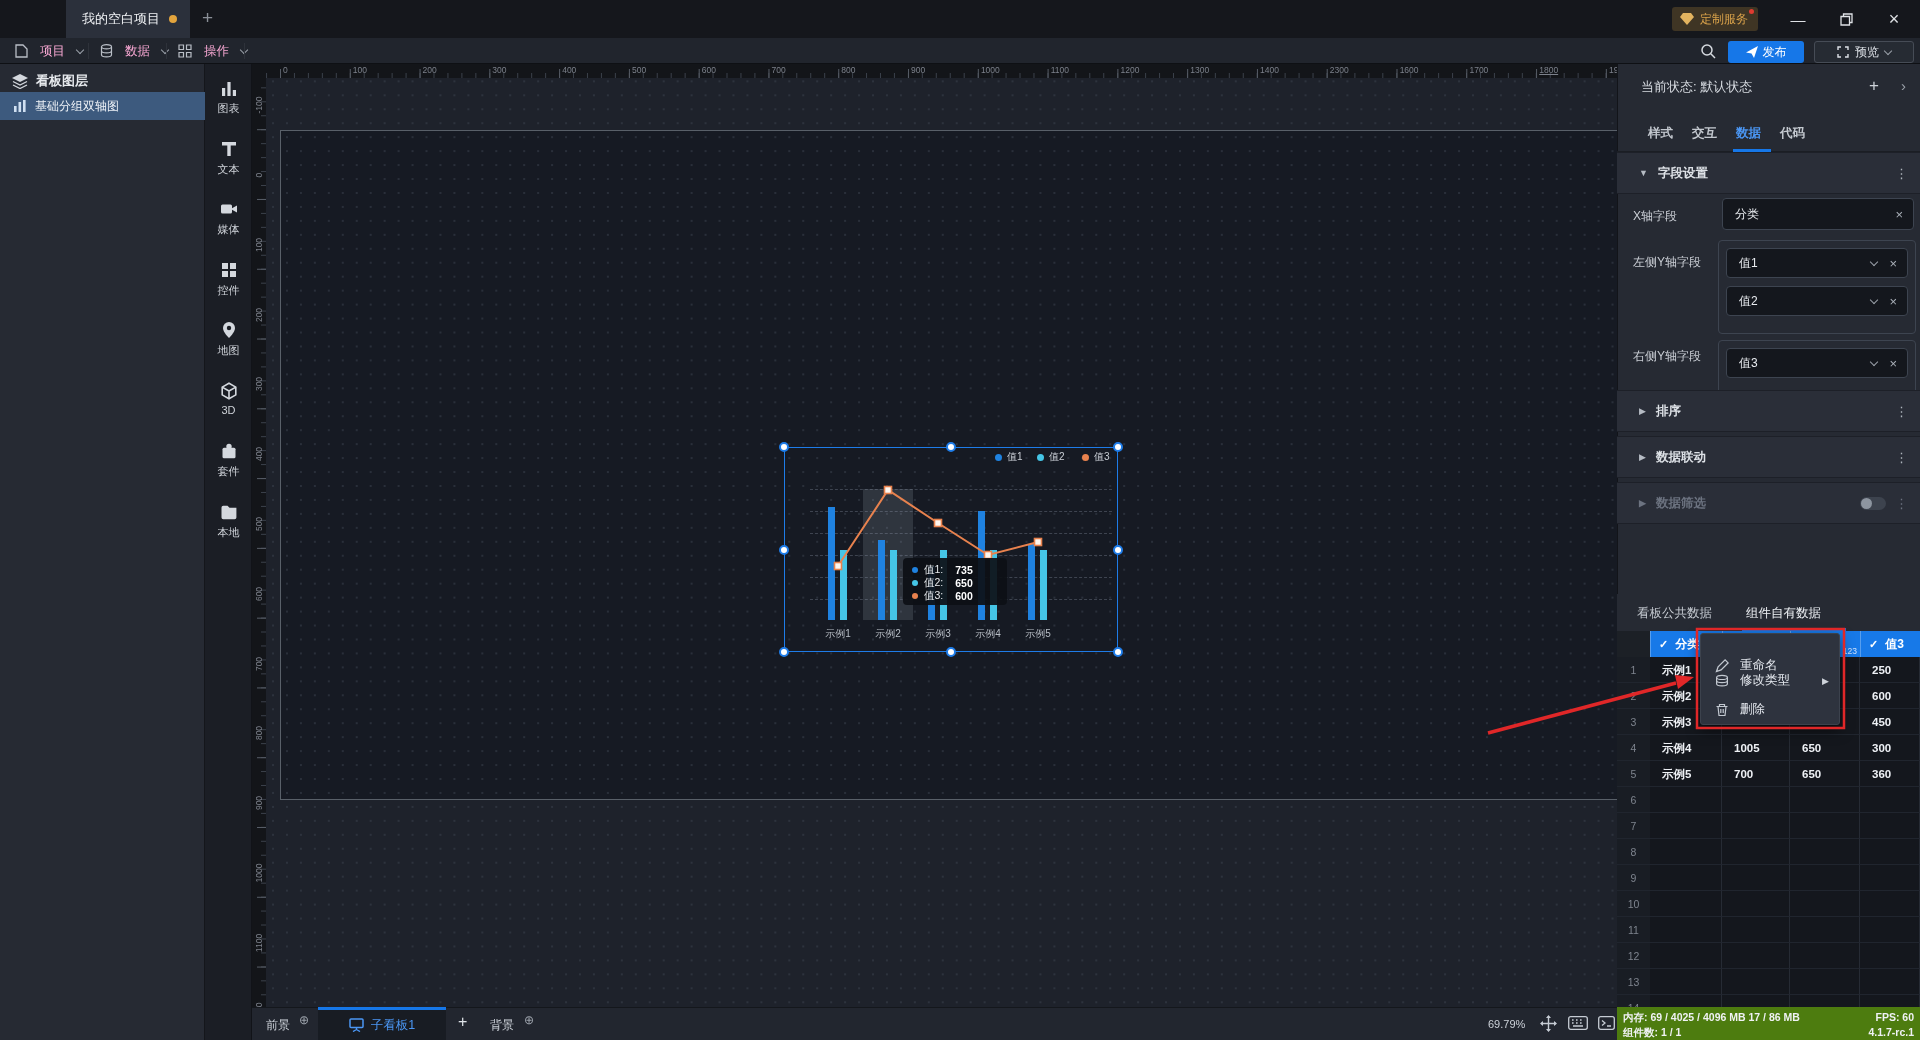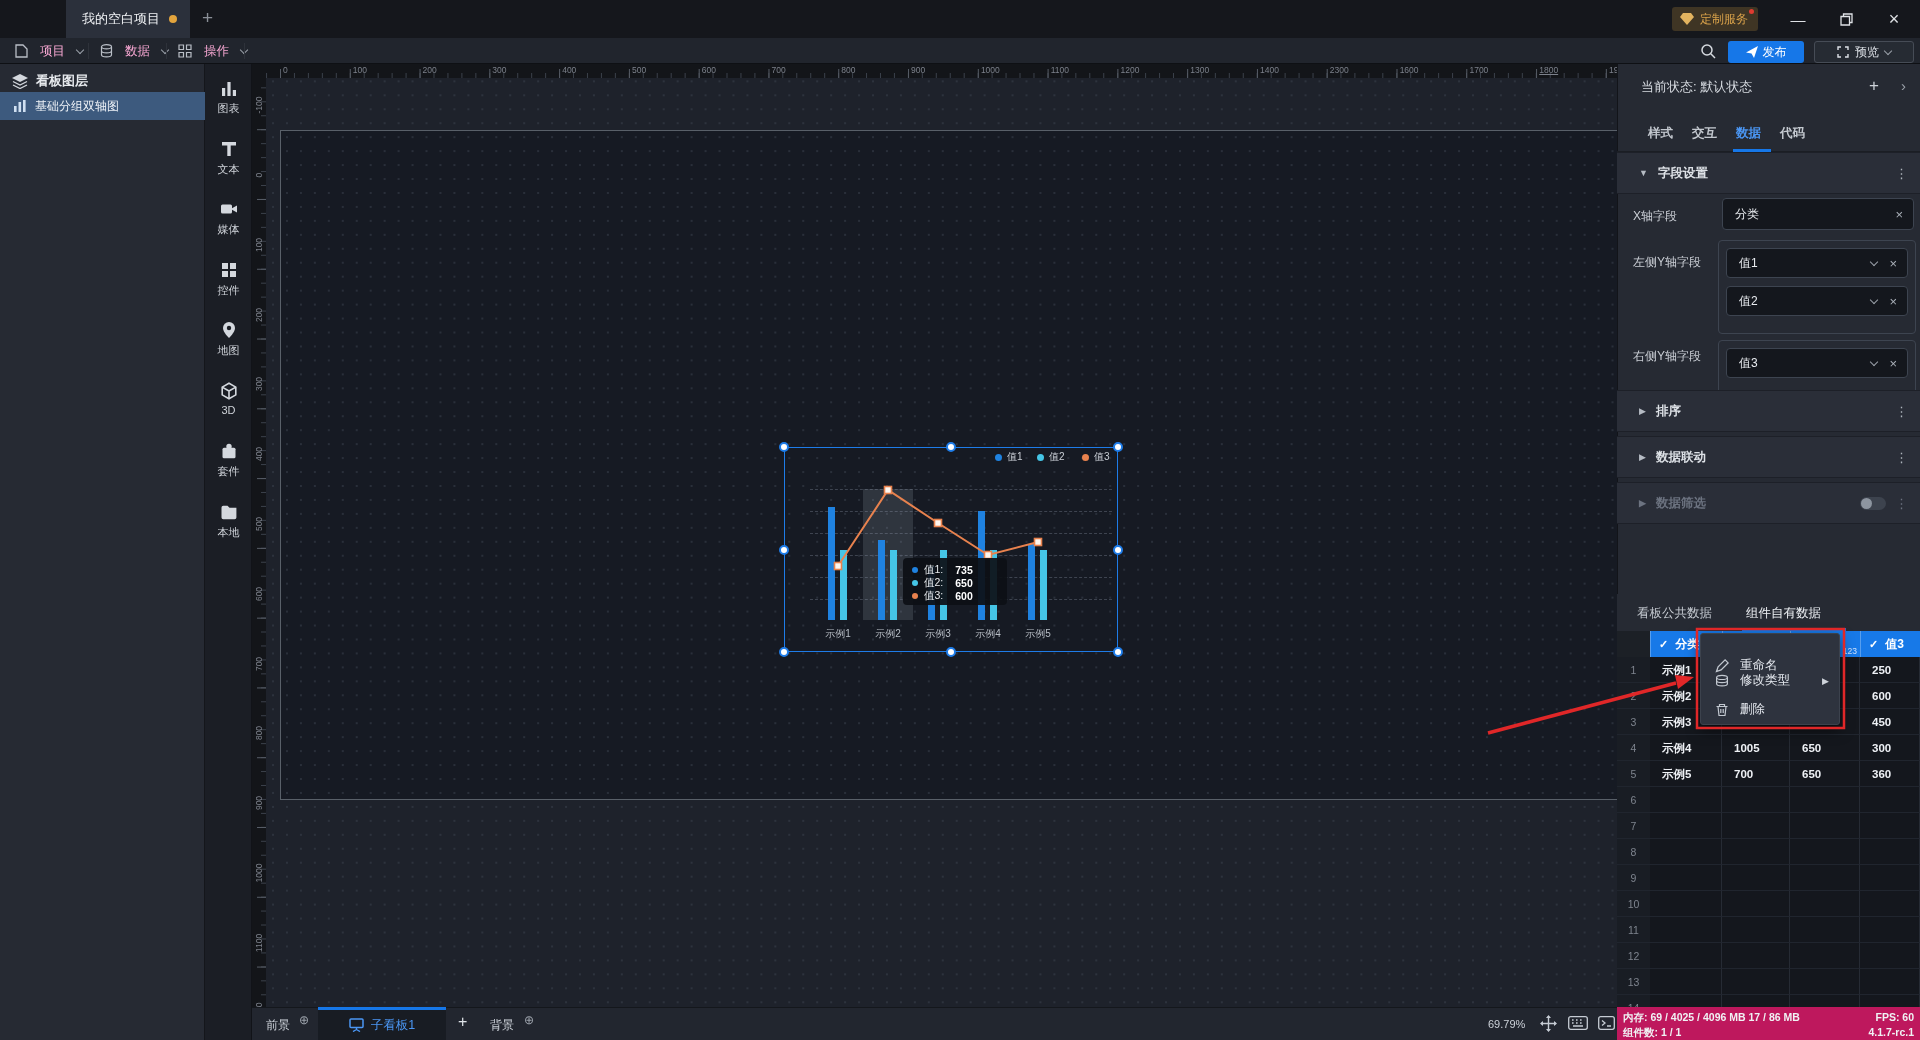--- a/index.html
+++ b/index.html
@@ -66,21 +66,21 @@
   .tt-dot { width:6px; height:6px; border-radius:50%; }
 
   
   .bottombar { left:252px; top:1007px; width:1365px; height:33px; background:#22262f; border-top:1px solid #14171c; }
   .bb-text { font-size:12px; color:#ccd1d8; }
   .oplus { font-size:12px; color:#9ba1aa; }
   .bb-tab { left:318px; top:1007px; width:128px; height:33px; background:#181c23; border-top:3px solid #1677e8; display:flex; align-items:center; justify-content:center; gap:7px; color:#4b97f5; font-size:12.5px; }
   .zoomlvl { font-size:11px; color:#ccd1d8; }
 
   
-  .statusbar { left:1617px; top:1007px; width:303px; height:33px; background:#be185d; font-size:10.5px; font-weight:bold; color:#f0f2f4; }
+  .statusbar { left:1617px; top:1007px; width:303px; height:33px; background:#4d7c0f; font-size:10.5px; font-weight:bold; color:#f0f2f4; }
 
   
   .rightpanel { left:1617px; top:64px; width:303px; height:943px; background:#262a33; border-left:1px solid #121419; }
   .rp-state { left:1641px; top:78px; font-size:13px; color:#d7dbe1; }
   .rp-tabs { left:1617px; top:112px; width:303px; height:40px; border-bottom:1px solid #1b1e24; }
   .rp-tab { position:absolute; top:13px; font-size:12.5px; color:#c3c8cf;font-weight:bold; }
   .rp-tab.active { color:#4b97f5; }
   .tab-underline { left:1730px; top:149px; width:38px; height:3px; background:#1677e8; }
   .section { left:1617px; width:303px; height:42px; background:#2a2e38; border-bottom:1px solid #1d2028; border-top:1px solid #1d2028; display:flex; align-items:center; }
   .section .tri { margin-left:22px; font-size:9px; color:#b6bcc4; }

